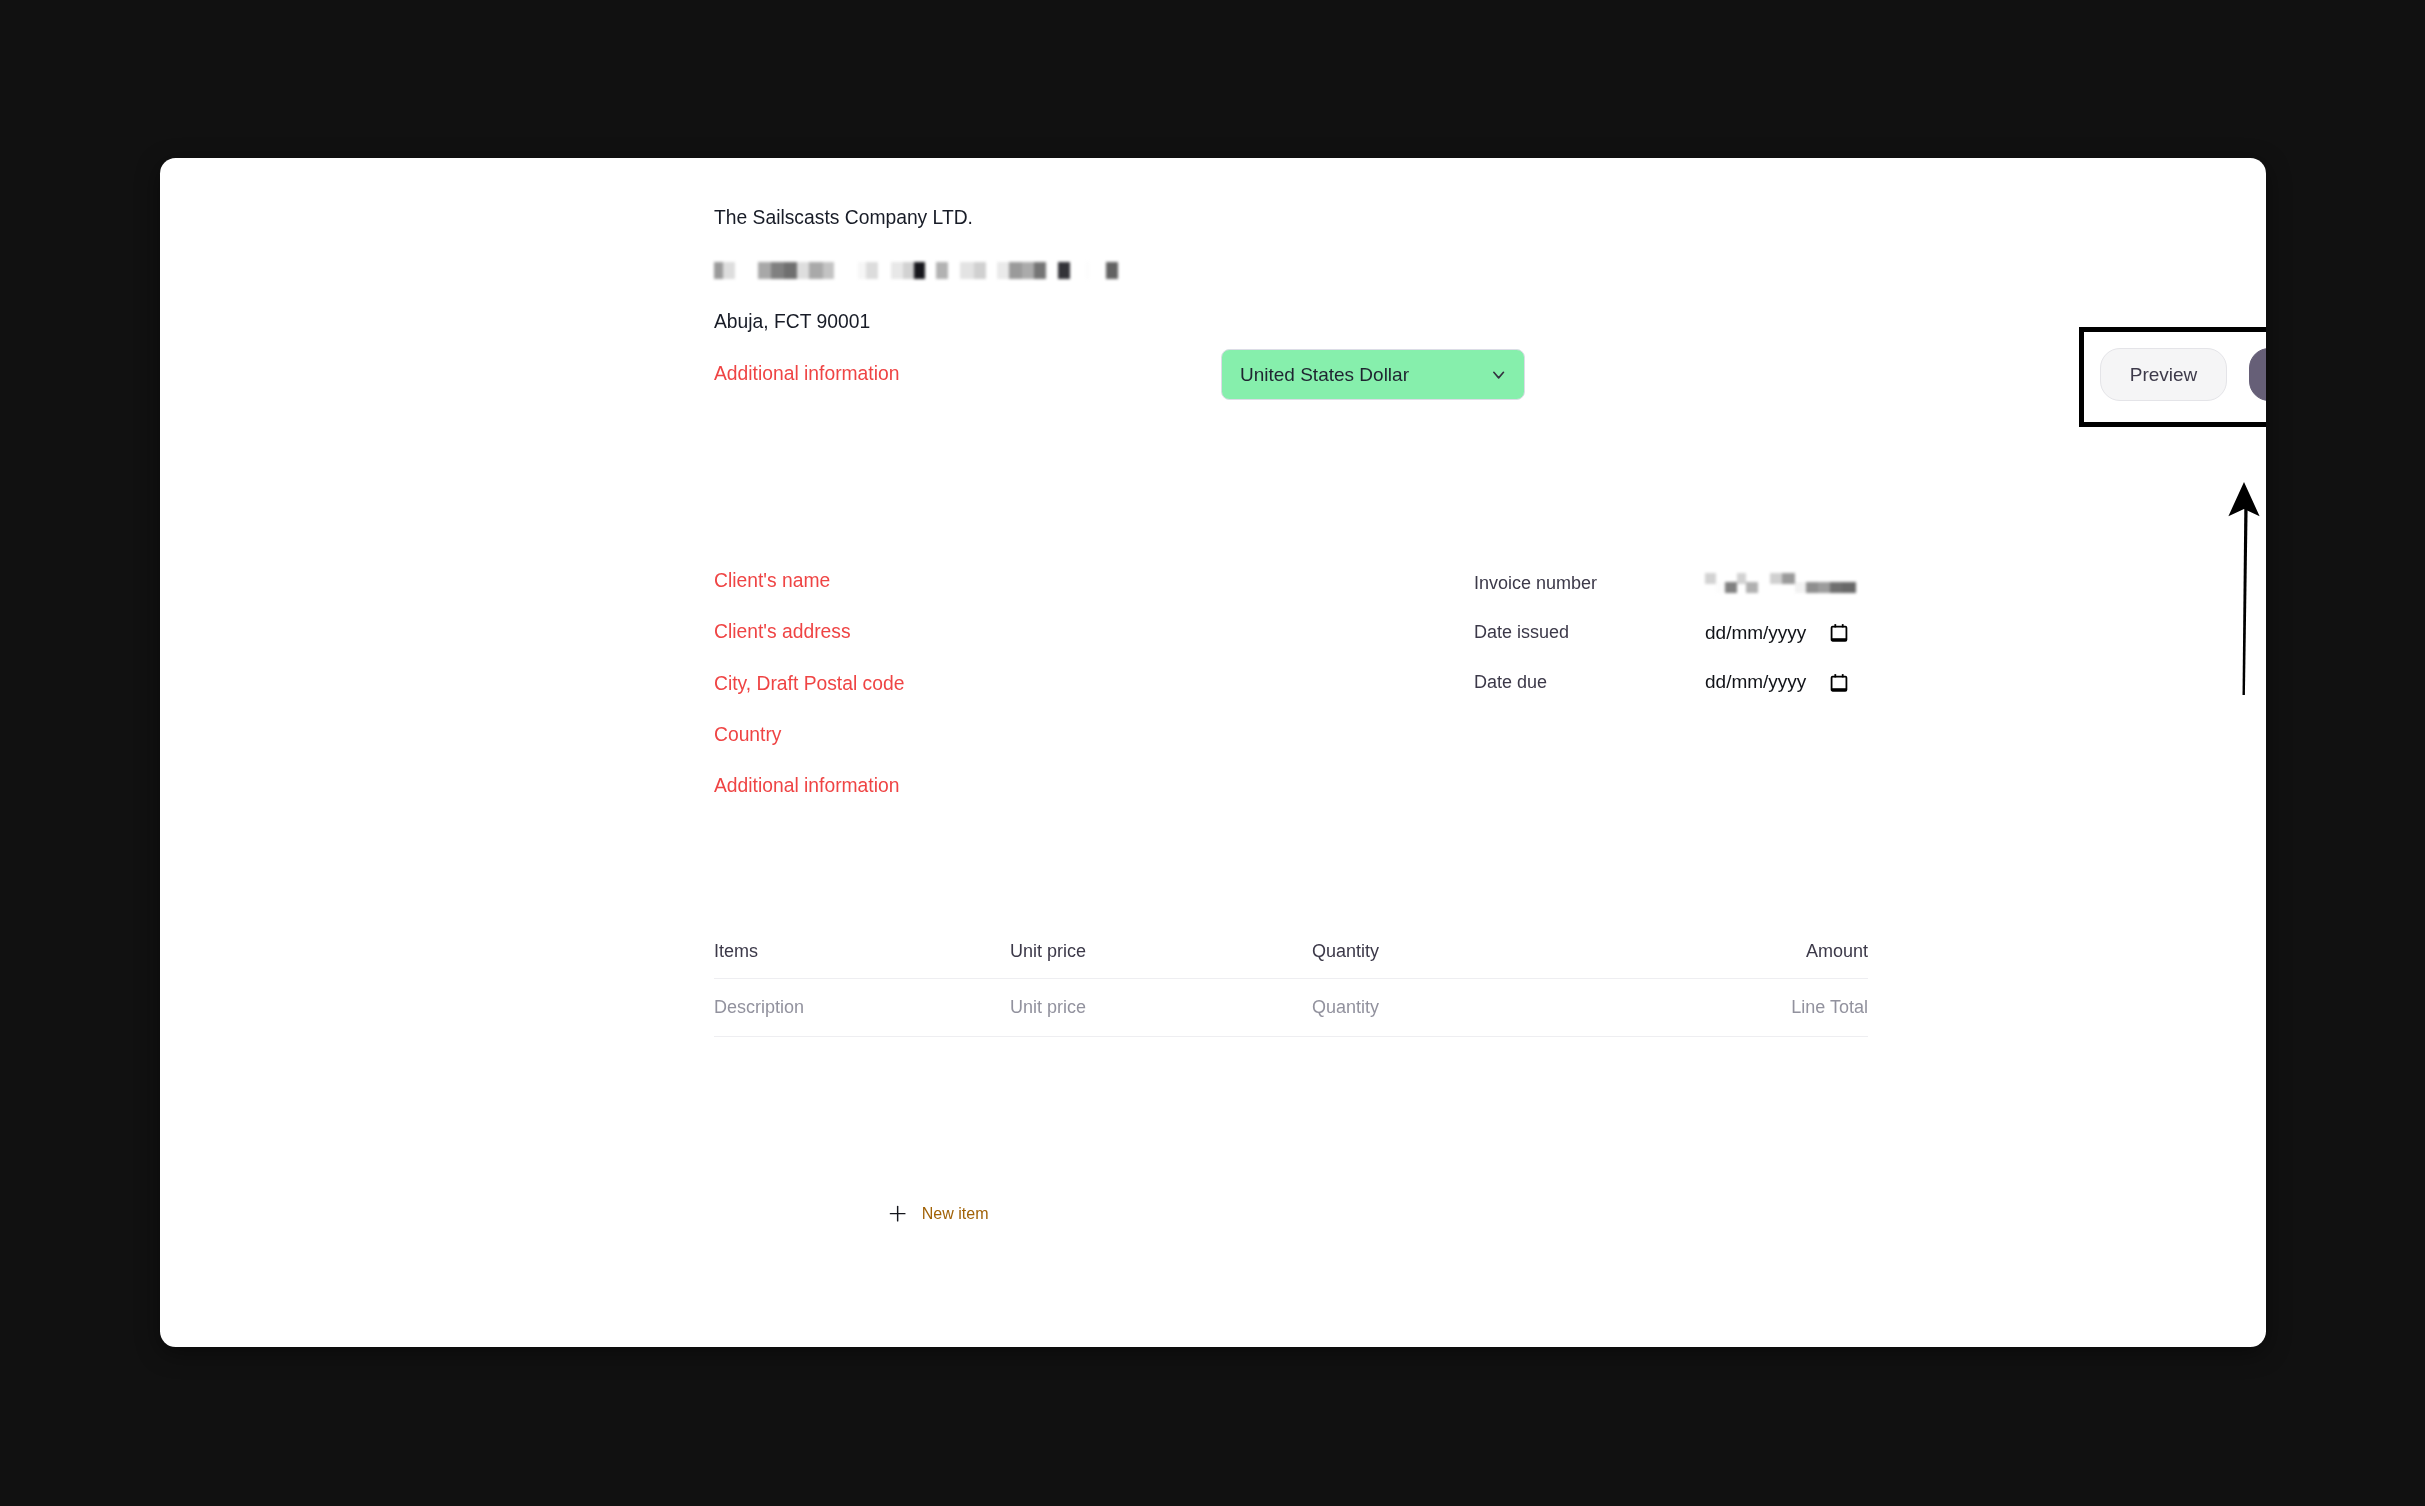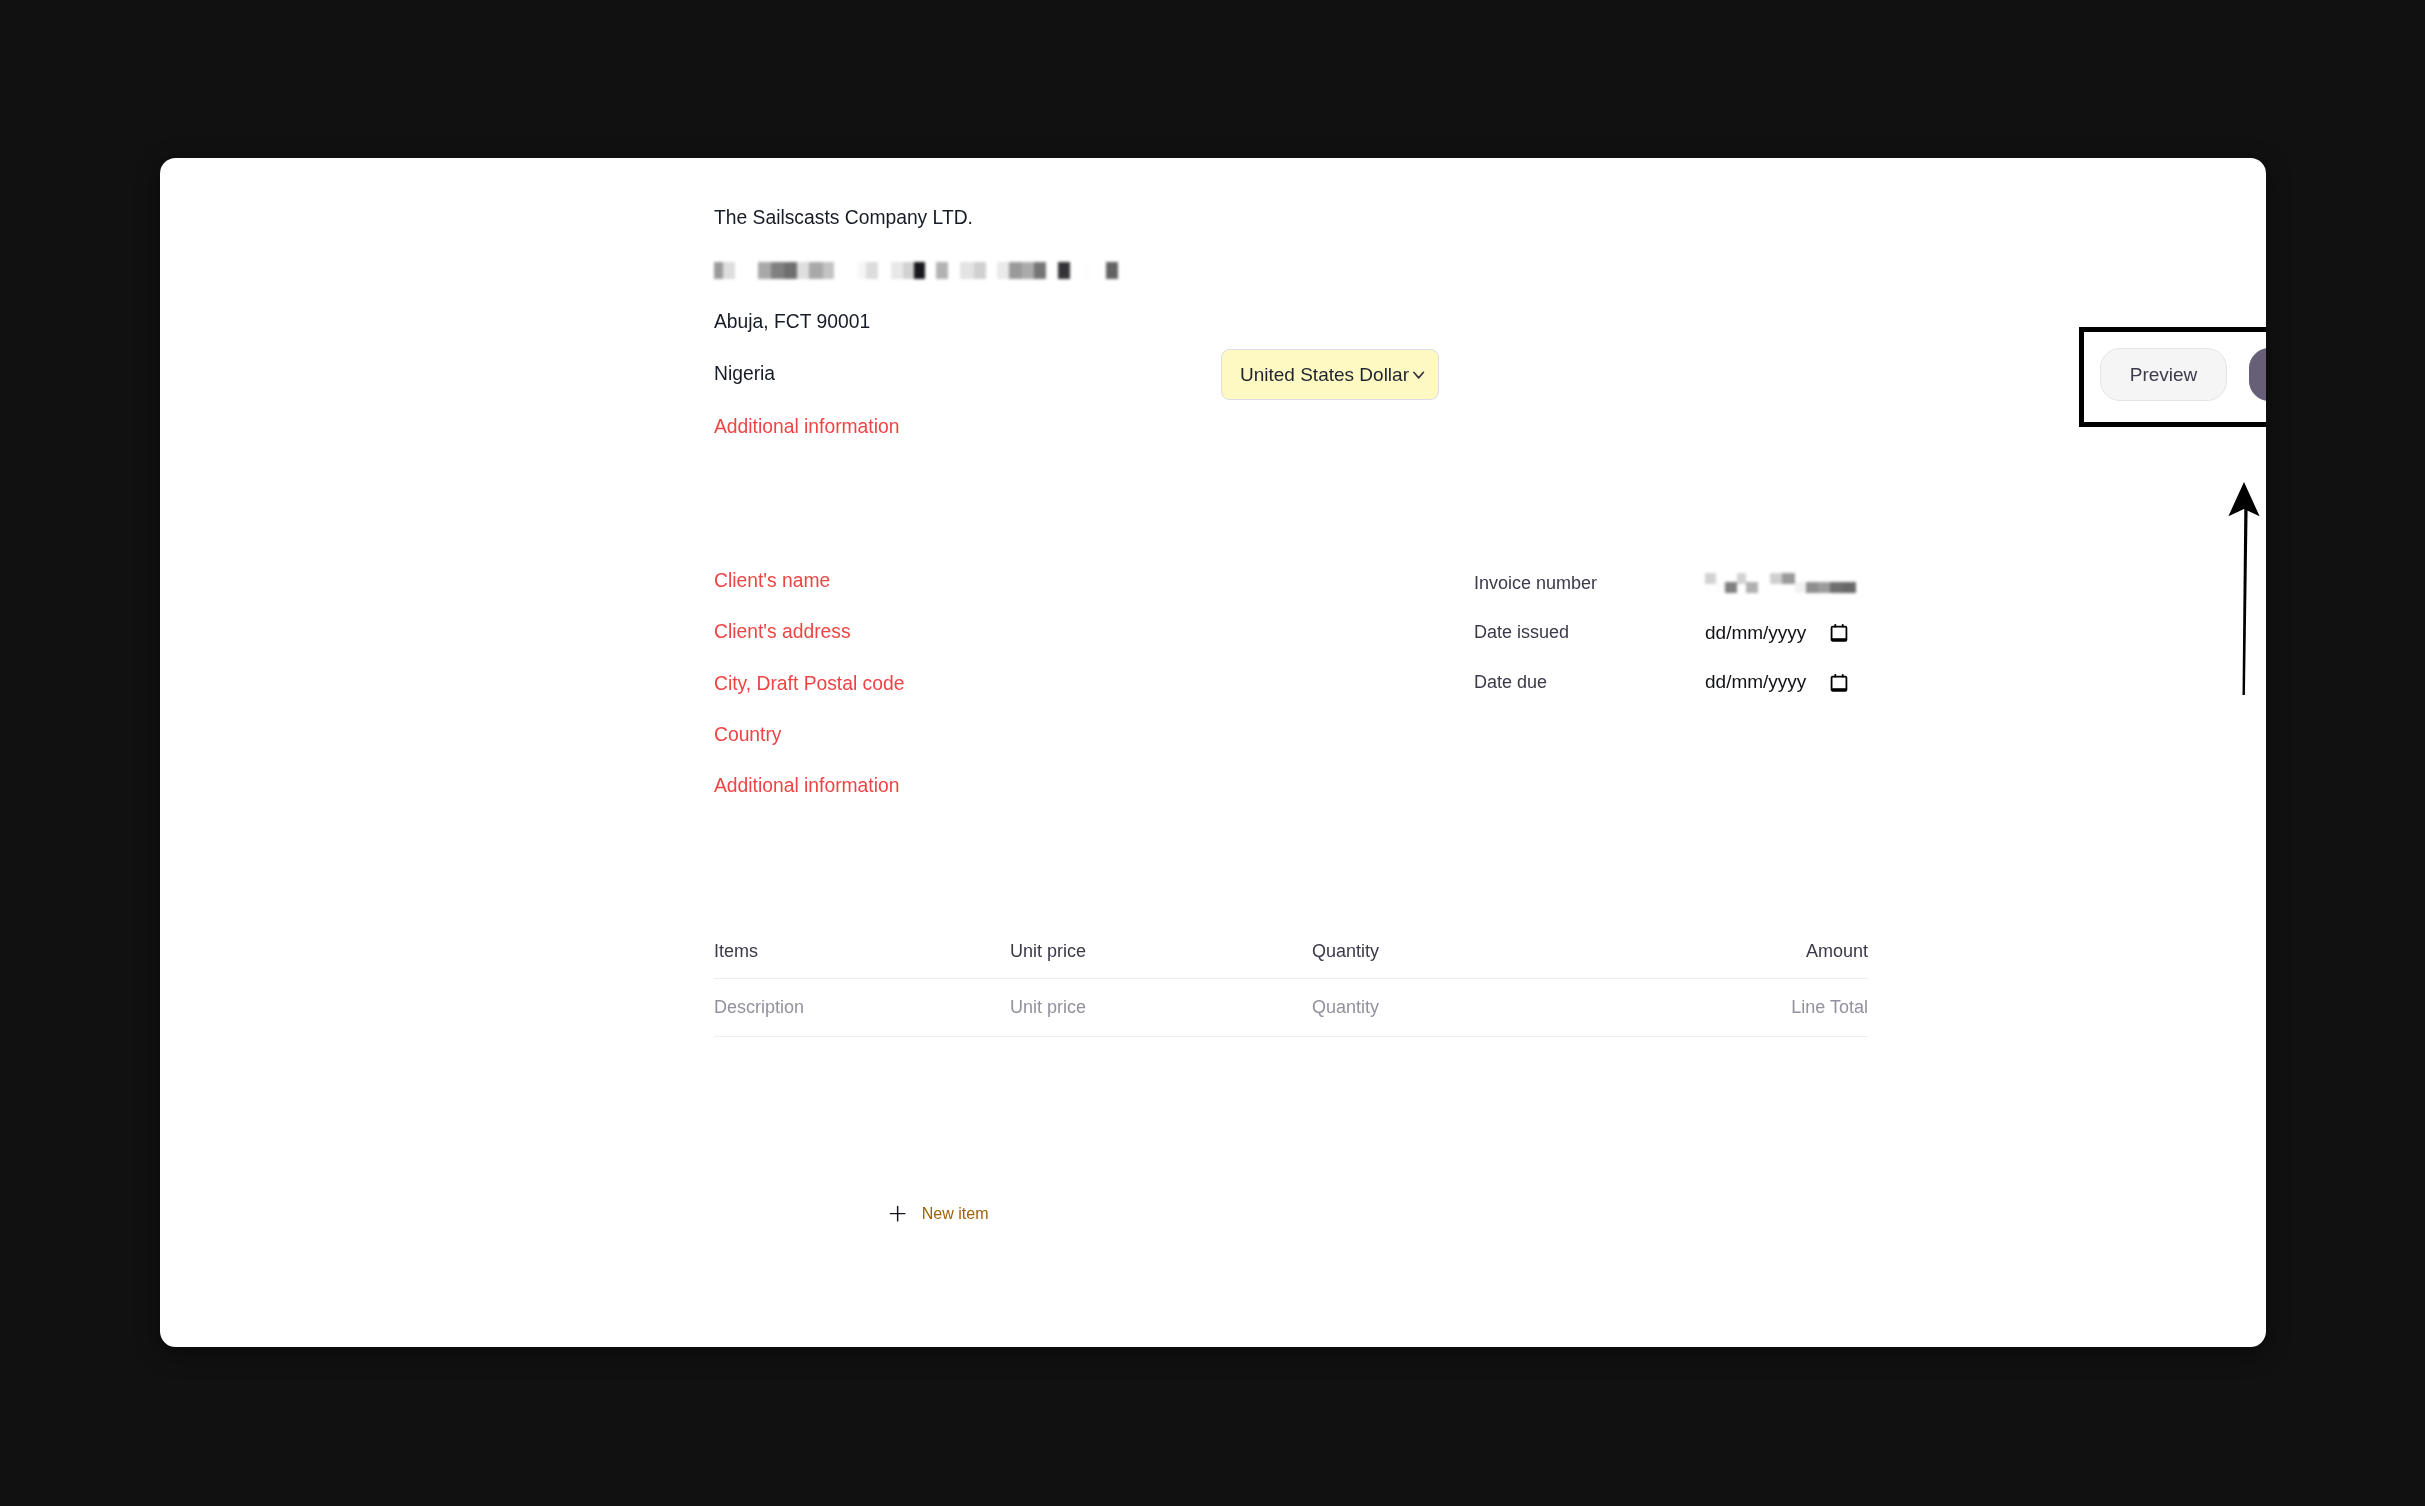--- a/index.html
+++ b/index.html
@@ -72,25 +72,25 @@
     font-size: 18px;
     color: #4a4458;
     letter-spacing: 0.1px;
     white-space: nowrap;
   }
 
   .currency-select {
     position: absolute;
     left: 1061px;
     top: 191px;
-    width: 218px;
+    width: 304px;
     height: 51px;
     border: 1.2px solid #dcdce6;
     border-radius: 8.5px;
-    background: #fef9c3;
+    background: #86efac;
     box-sizing: border-box;
     display: flex;
     align-items: center;
     padding: 0 15.7px 0 18px;
     cursor: pointer;
   }
   .currency-value {
     font-size: 19px;
     color: #1f2430;
     flex: 1;
@@ -322,21 +322,20 @@
           <i style="width:12px;background:#757575"></i>
         <i class="gap" style="width:12px"></i>
         <i style="width:12px;background:#333338"></i>
         <i class="gap" style="width:15.7px"></i>
         <i style="width:3.6px;background:#fbfbfb"></i>
         <i class="gap" style="width:17px"></i>
         <i style="width:12px;background:#626262"></i>
       </div>
 
       <div class="line sender-city">Abuja, FCT 90001</div>
-      <div class="line sender-country">Nigeria</div>
       <div class="line ph">Additional information</div>
     </div>
 
     <div class="client-block">
       <div class="line ph">Client's name</div>
       <div class="line ph">Client's address</div>
       <div class="line ph">City, Draft Postal code</div>
       <div class="line ph">Country</div>
       <div class="line ph">Additional information</div>
     </div>

